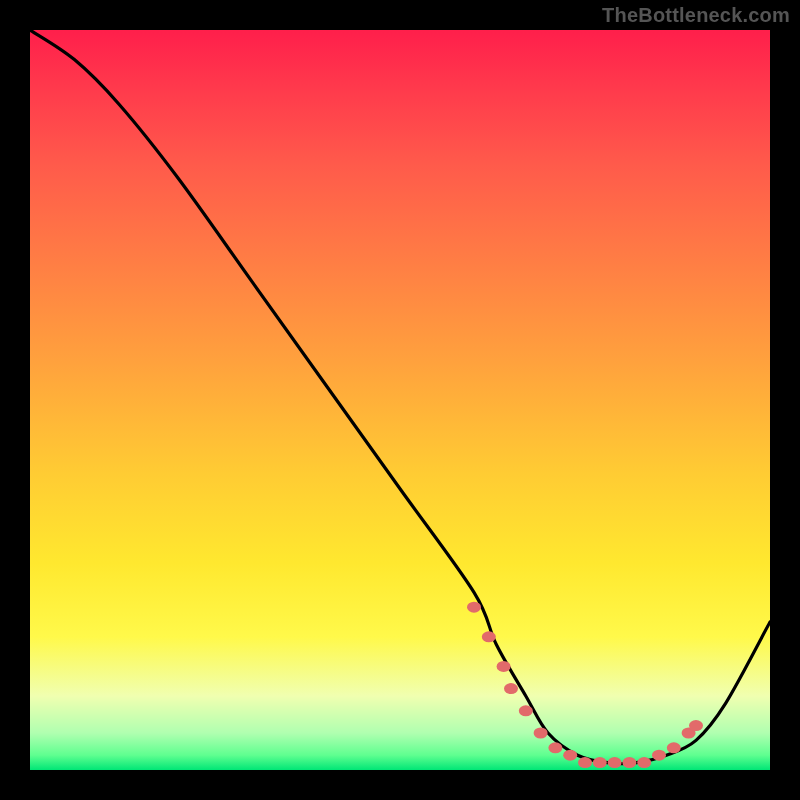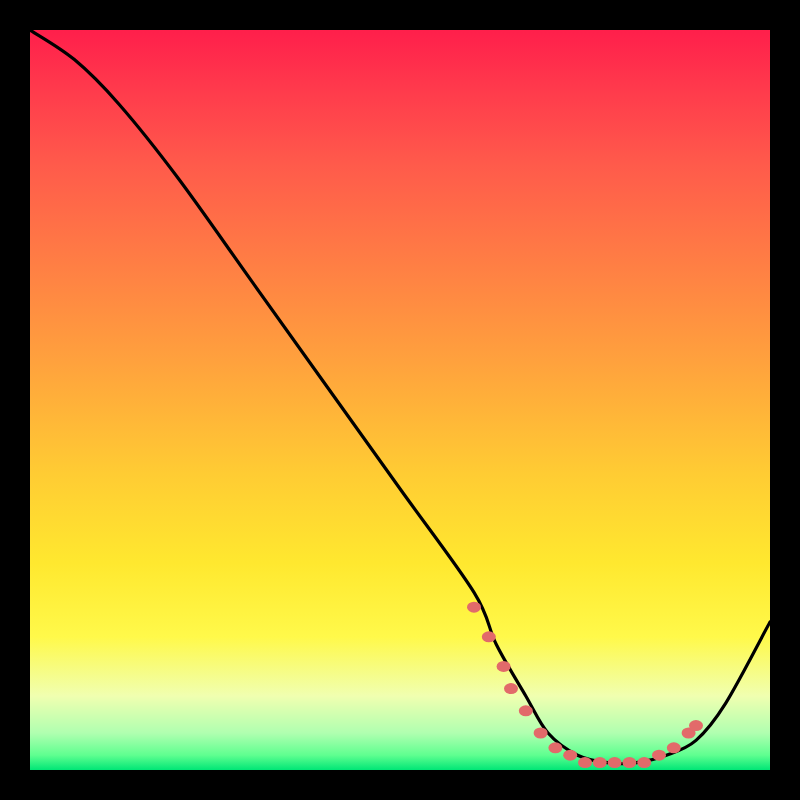--- a/index.html
+++ b/index.html
@@ -63,20 +63,21 @@
     top: 0;
     width: 740px;
     height: 740px;
     z-index: 5;
   }
 </style>
 </head>
 <body>
 
 <div class="frame">
+  <div class="watermark">TheBottleneck.com</div>
 
   <div class="plot">
     <div class="gradient"></div>
     <svg class="curve" viewBox="0 0 740 740" preserveAspectRatio="none">
       <path id="curve-path" fill="none" stroke="#000" stroke-width="3.2" stroke-linecap="round" stroke-linejoin="round" d="M 0 0 C 7.3999999999999995 4.933333333333337 29.6 17.266666666666687 44.4 29.600000000000023 C 59.199999999999996 41.93333333333336 71.53333333333333 54.266666666666666 88.8 74 C 106.06666666666666 93.73333333333333 125.8 118.4 148 148 C 170.2 177.6 197.33333333333334 217.06666666666663 222 251.59999999999997 C 246.66666666666666 286.1333333333333 271.3333333333333 320.66666666666663 296 355.2 C 320.6666666666667 389.73333333333335 345.3333333333333 424.26666666666665 370 458.8 C 394.6666666666667 493.33333333333337 427.9666666666667 536.5 444 562.4 C 460.0333333333333 588.3 457.56666666666666 596.9333333333334 466.2 614.2 C 474.8333333333333 631.4666666666667 487.1666666666667 651.2 495.8 666 C 504.43333333333334 680.8 509.3666666666667 693.1333333333333 518 703 C 526.6333333333333 712.8666666666667 537.7333333333333 720.2666666666667 547.6 725.2 C 557.4666666666667 730.1333333333334 567.3333333333334 731.3666666666667 577.2 732.6 C 587.0666666666667 733.8333333333334 596.9333333333333 733.8333333333334 606.8 732.6 C 616.6666666666666 731.3666666666667 626.5333333333333 728.9000000000001 636.4 725.2 C 646.2666666666667 721.5 656.1333333333333 719.0333333333333 666 710.4 C 675.8666666666667 701.7666666666667 683.2666666666665 693.1333333333333 695.5999999999999 673.4 C 707.9333333333333 653.6666666666666 732.6 605.5666666666666 740 592"></path>
       <g id="marker-group">
           <ellipse cx="444" cy="577.2" rx="7" ry="5.5" fill="#e26a6a"></ellipse>
           <ellipse cx="458.8" cy="606.8" rx="7" ry="5.5" fill="#e26a6a"></ellipse>
           <ellipse cx="473.6" cy="636.4" rx="7" ry="5.5" fill="#e26a6a"></ellipse>
           <ellipse cx="481" cy="658.6" rx="7" ry="5.5" fill="#e26a6a"></ellipse>

